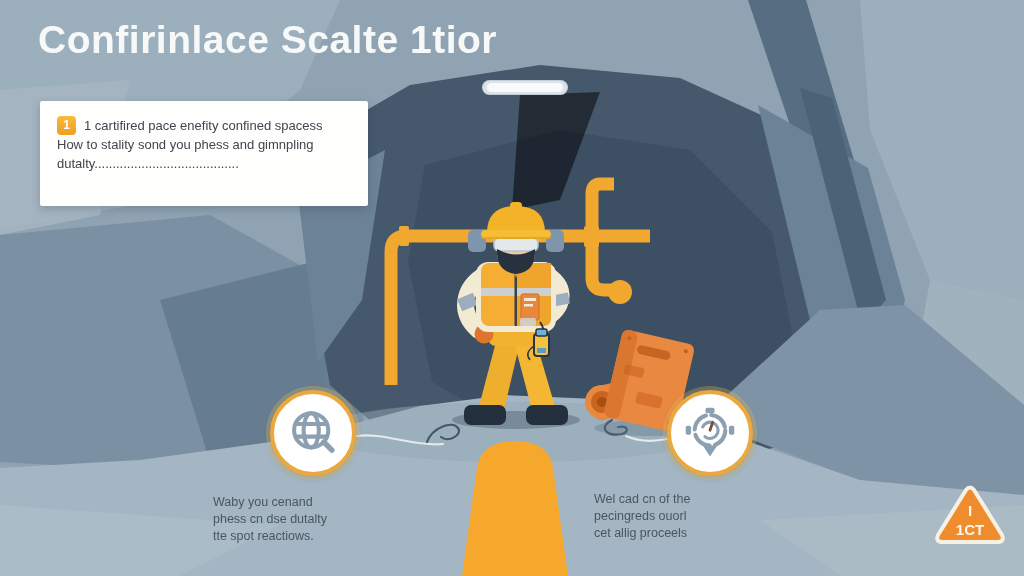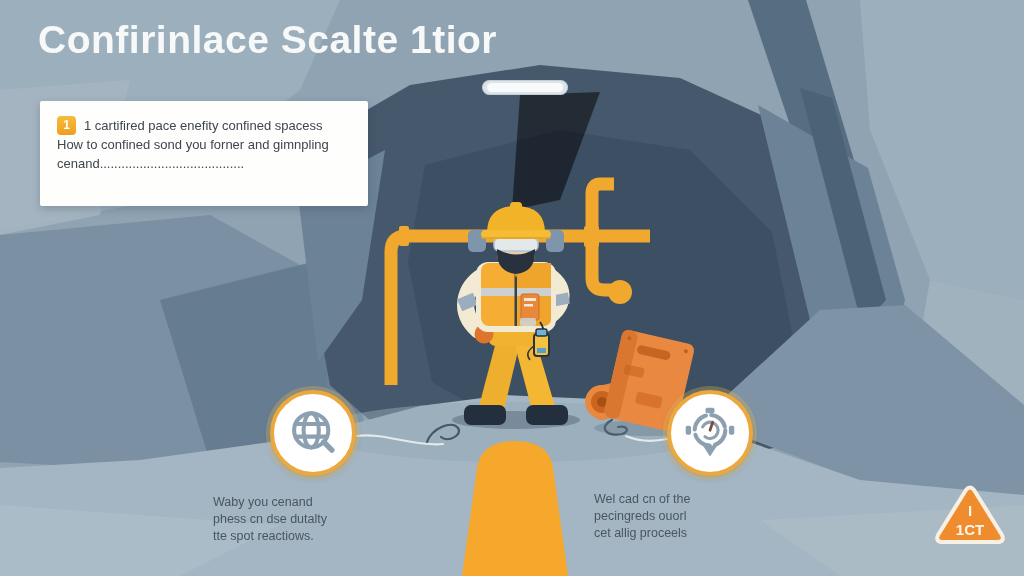--- a/index.html
+++ b/index.html
@@ -171,22 +171,22 @@
     <div class="capsule-inner"></div>
   </div>
 
   <h1 class="title">Confirinlace Scalte 1tior</h1>
 
   <div class="card">
     <div class="card-row">
       <span class="badge">1</span>
       <span>1 cartifired pace enefity confined spacess</span>
     </div>
-    <div>How to confined sond you forner and gimnpling</div>
-    <div>cenand........................................</div>
+    <div>How to stality sond you phess and gimnpling</div>
+    <div>dutalty........................................</div>
   </div>
 
   <div class="feature-circle left">
     <svg width="54" height="54" viewBox="0 0 60 60">
       <g stroke="#8CA0B2" fill="none" stroke-width="4.5" stroke-linecap="round">
         <circle cx="28" cy="27" r="19"></circle>
         <ellipse cx="28" cy="27" rx="8.5" ry="19"></ellipse>
         <line x1="11" y1="20" x2="45" y2="20"></line>
         <line x1="11" y1="34" x2="45" y2="34"></line>
         <line x1="42" y1="40" x2="51" y2="49" stroke-width="6"></line>

